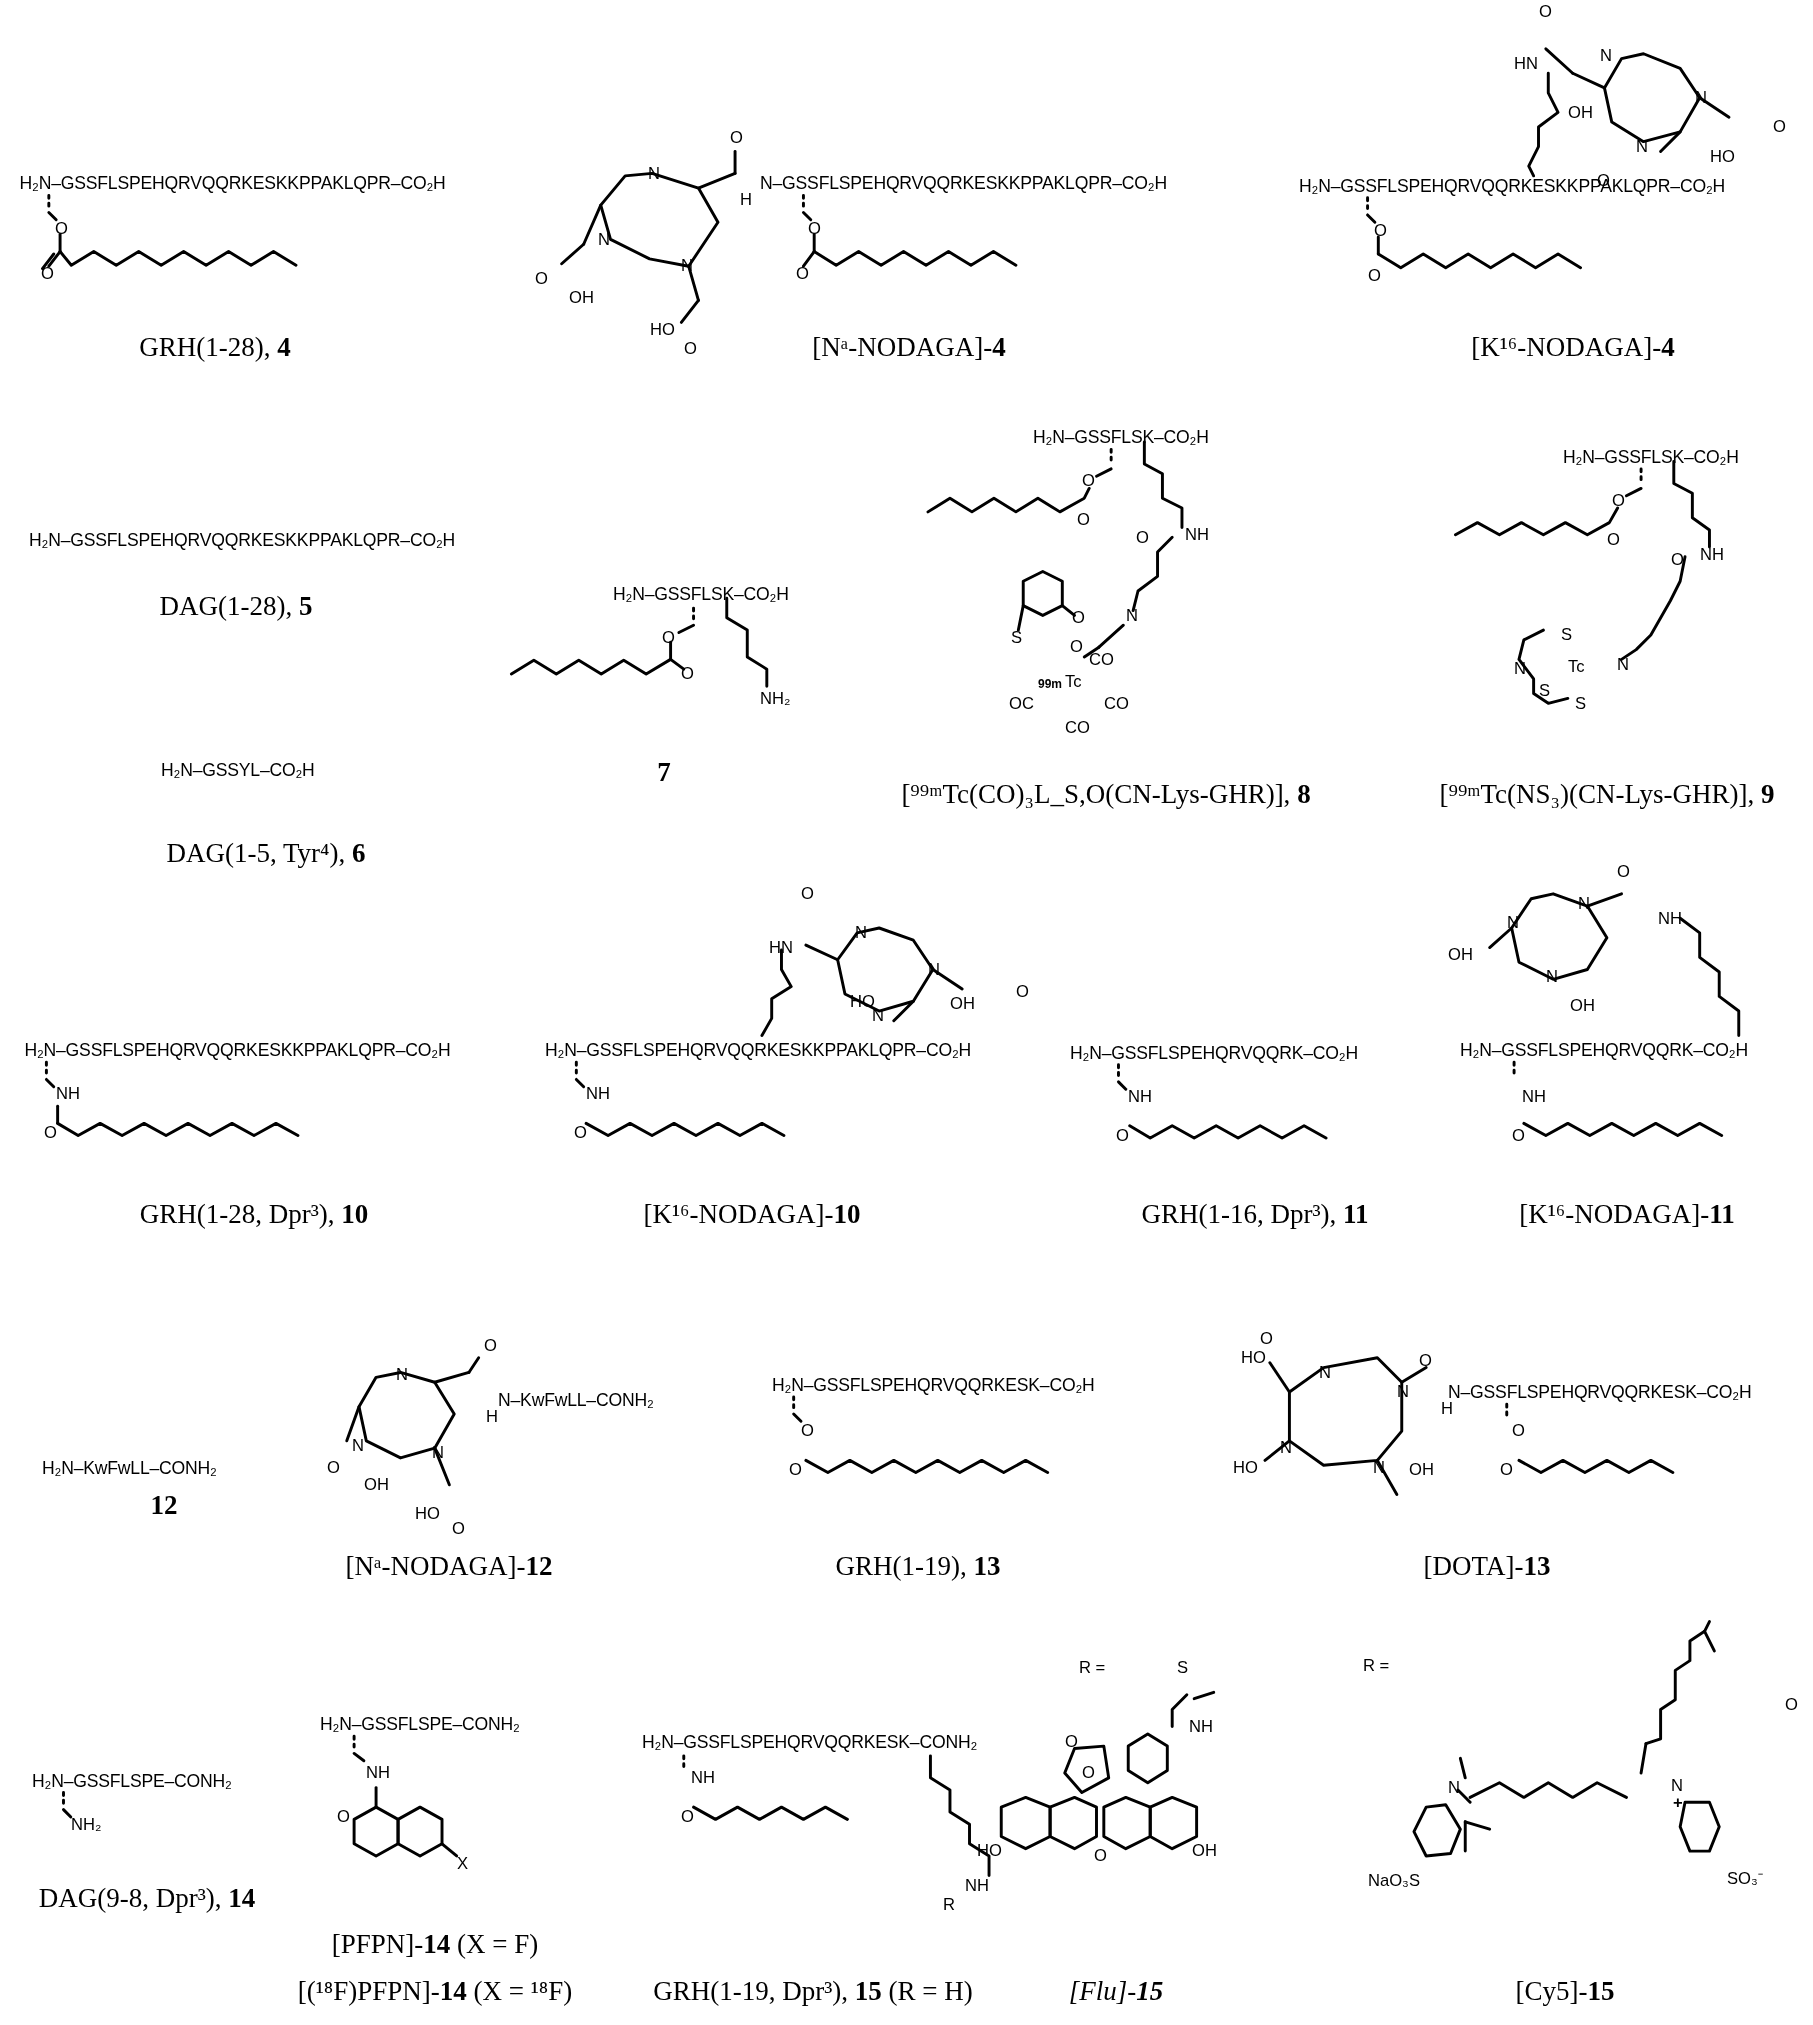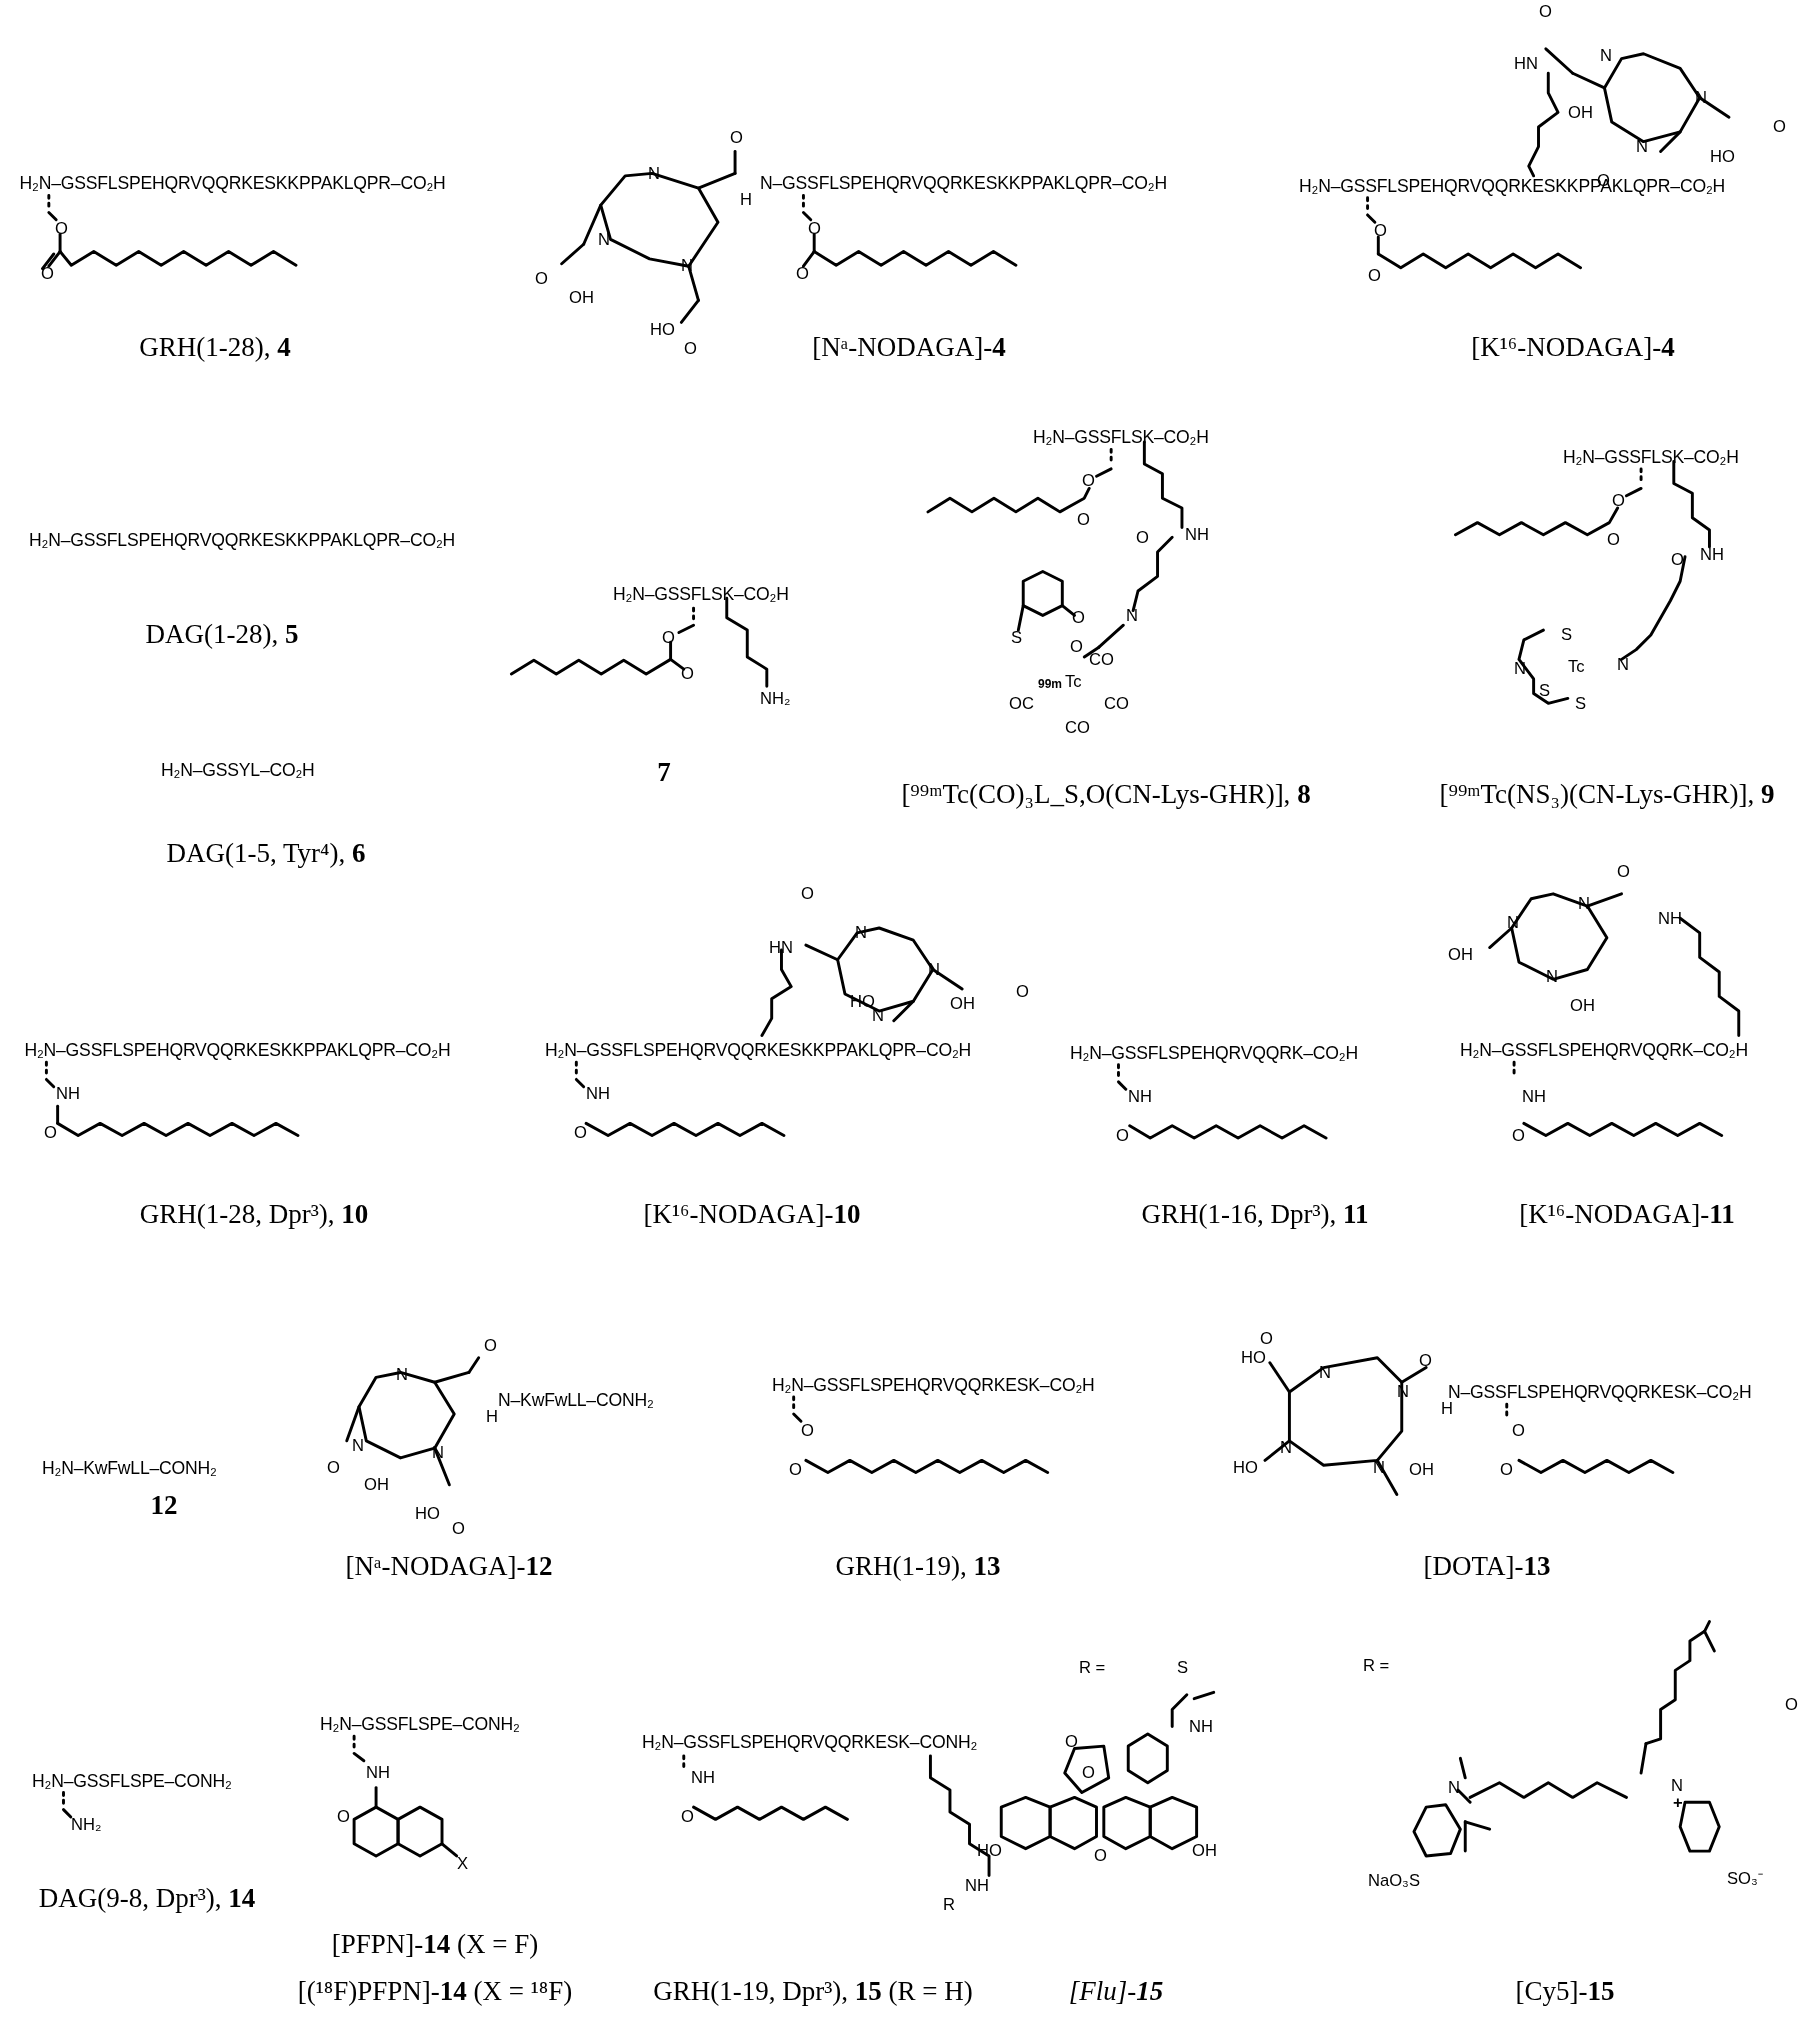--- a/index.html
+++ b/index.html
@@ -350,21 +350,21 @@
 <span class="atom" style="left:1448px;top:1778px;">N</span>
 <span class="atom" style="left:1671px;top:1776px;">N</span>
 <span class="atom" style="left:1673px;top:1793px;font-weight:bold;">+</span>
 <span class="atom" style="left:1368px;top:1871px;">NaO₃S</span>
 <span class="atom" style="left:1727px;top:1866px;">SO₃⁻</span>
 
 <div class="lbl" style="left:215px;top:332px;"><span>GRH(1-28), </span><b>4</b></div>
 <div class="lbl" style="left:909px;top:332px;"><span>[Nᵃ-NODAGA]-</span><b>4</b></div>
 <div class="lbl" style="left:1573px;top:332px;"><span>[K¹⁶-NODAGA]-</span><b>4</b></div>
 
-<div class="lbl" style="left:222px;top:591px;margin-top:28px;"><span>DAG(1-28), </span><b>5</b></div>
+<div class="lbl" style="left:236px;top:591px;"><span>DAG(1-28), </span><b>5</b></div>
 <div class="lbl" style="left:266px;top:838px;text-align:right;"><span>DAG(1-5, Tyr⁴), </span><b>6</b></div>
 <div class="lbl" style="left:664px;top:757px;"><b>7</b></div>
 <div class="lbl" style="left:1106px;top:779px;"><span>[⁹⁹ᵐTc(CO)₃L_S,O(CN-Lys-GHR)], </span><b>8</b></div>
 <div class="lbl" style="left:1607px;top:779px;"><span>[⁹⁹ᵐTc(NS₃)(CN-Lys-GHR)], </span><b>9</b></div>
 
 <div class="lbl" style="left:254px;top:1199px;"><span>GRH(1-28, Dpr³), </span><b>10</b></div>
 <div class="lbl" style="left:752px;top:1199px;"><span>[K¹⁶-NODAGA]-</span><b>10</b></div>
 <div class="lbl" style="left:1255px;top:1199px;"><span>GRH(1-16, Dpr³), </span><b>11</b></div>
 <div class="lbl" style="left:1627px;top:1199px;"><span>[K¹⁶-NODAGA]-</span><b>11</b></div>
 

